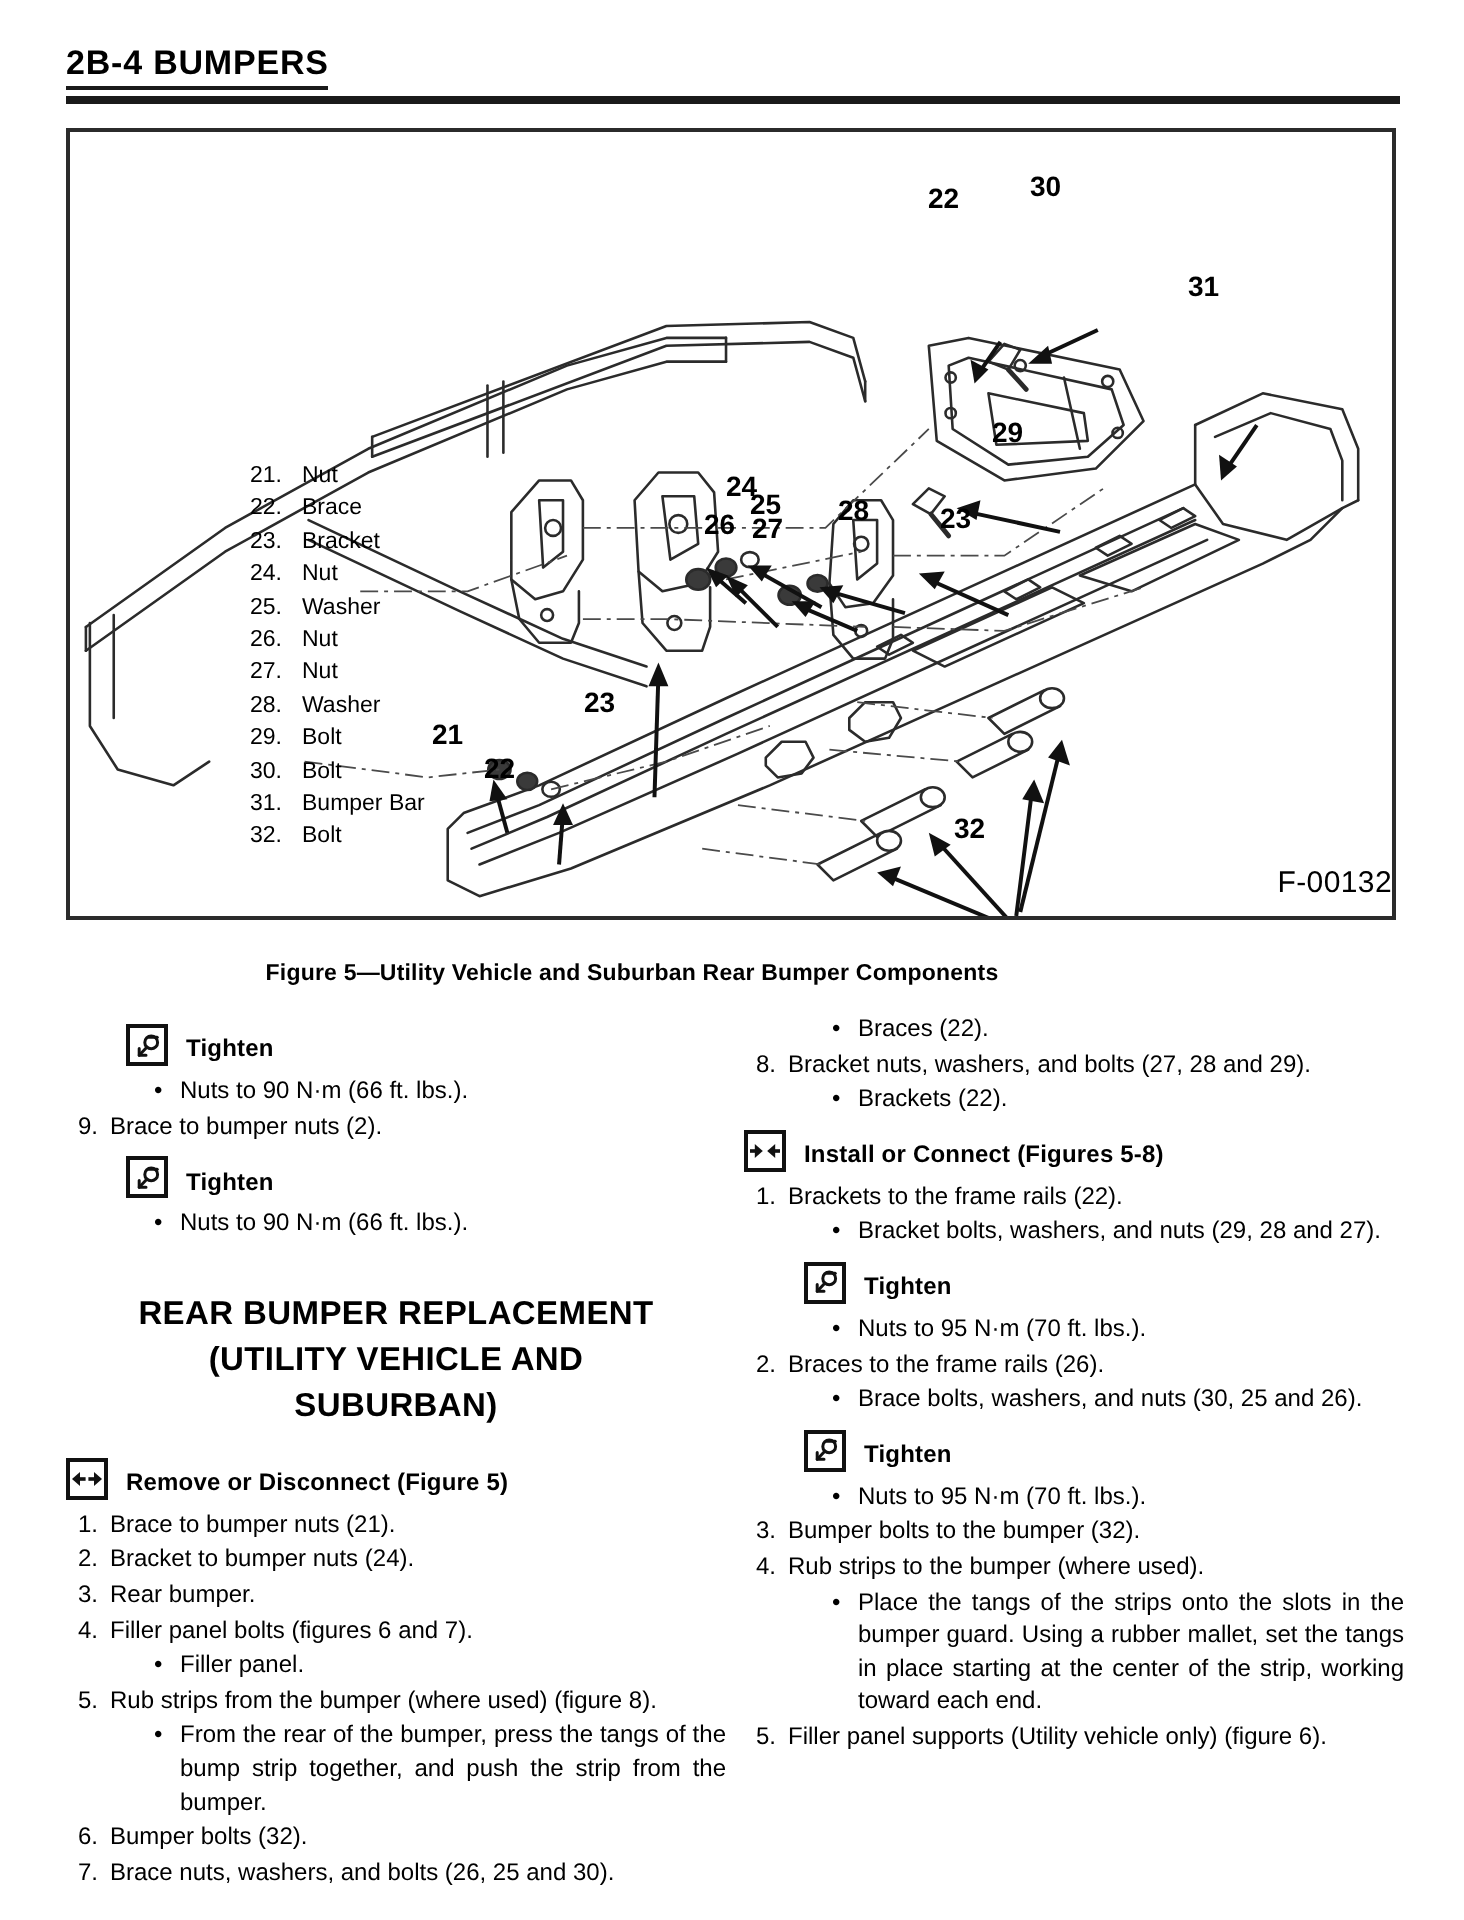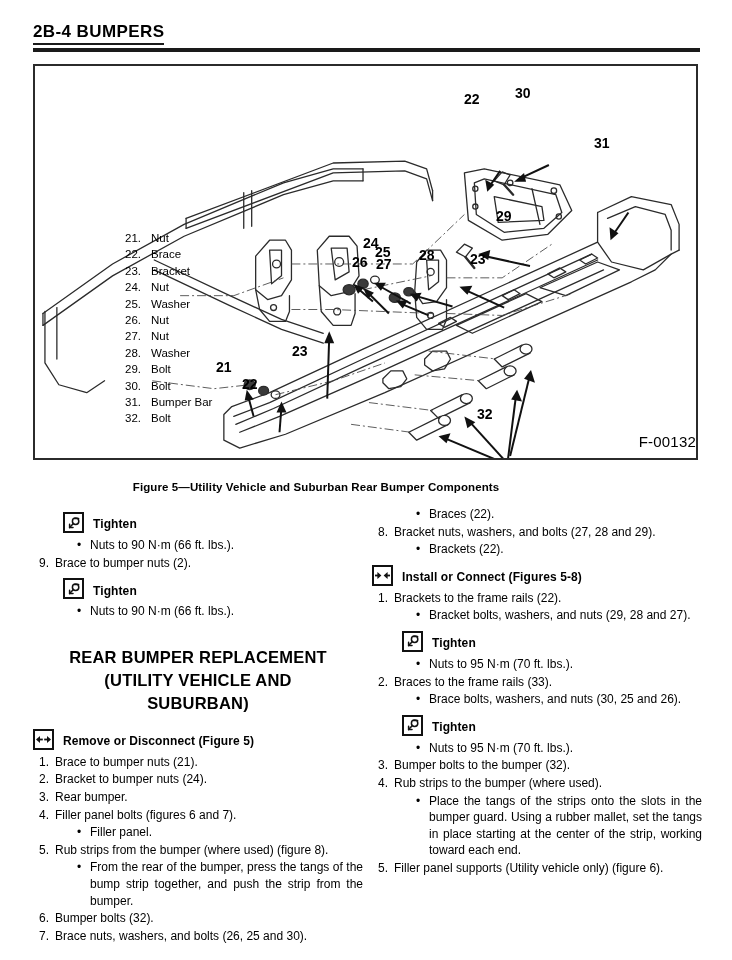--- a/index.html
+++ b/index.html
@@ -595,21 +595,21 @@
           </svg>
         </span>
         <span class="icon-label">Tighten</span>
       </div>
       <div class="bullet lvl1">
         <span class="bullet-dot">•</span>
         <span class="bullet-text nojust">Nuts to 95 N·m (70 ft. lbs.).</span>
       </div>
       <div class="step">
         <span class="step-num">2.</span>
-        <span class="step-text">Braces to the frame rails (33).</span>
+        <span class="step-text">Braces to the frame rails (26).</span>
       </div>
       <div class="bullet lvl1">
         <span class="bullet-dot">•</span>
         <span class="bullet-text nojust">Brace bolts, washers, and nuts (30, 25 and 26).</span>
       </div>
       <div class="icon-head indent">
         <span class="icon-box">
           <svg width="14" height="14" viewBox="0 0 14 14" aria-hidden="true">
             <g fill="none" stroke="#111" stroke-width="1.5" stroke-linecap="round">
               <circle cx="8.6" cy="5.2" r="3.2"></circle>

